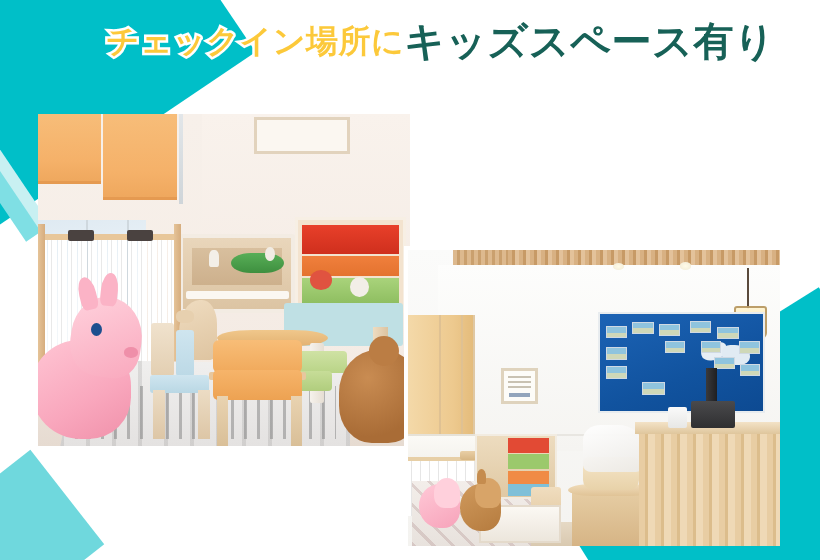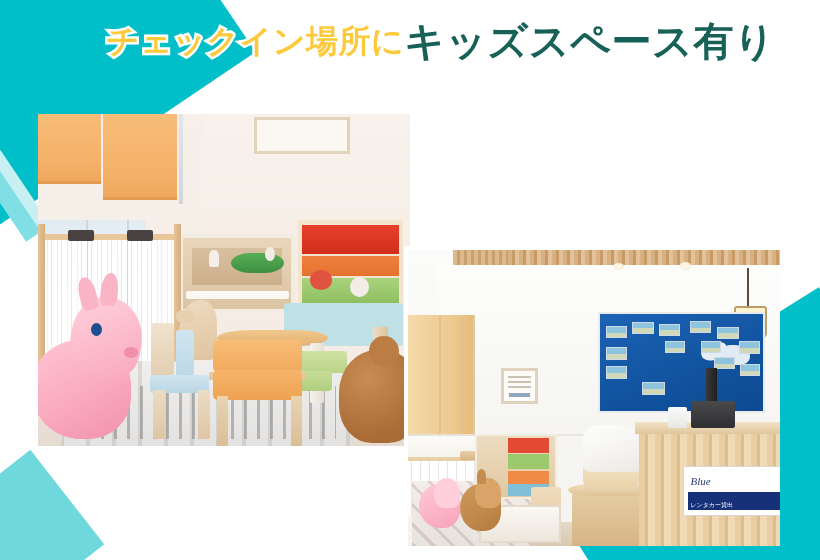--- a/index.html
+++ b/index.html
@@ -490,20 +490,15 @@
     <div class="layer R-tbl-top"></div>
     <div class="layer R-basket"></div>
     <div class="layer R-bagwhite"></div>
 
     <div class="layer R-counter"></div>
     <div class="layer R-count-top"></div>
     <div class="layer R-pcstand"></div>
     <div class="layer R-pc"></div>
     <div class="layer R-cup"></div>
 
-    <div class="layer R-sign">
-      <div class="R-sign-script">Blue</div>
-      <div class="layer R-sign-blue"></div>
-      <div class="R-sign-jp">レンタカー貸出</div>
-    </div>
   </div>
 
 </div>
 
 </body></html>

